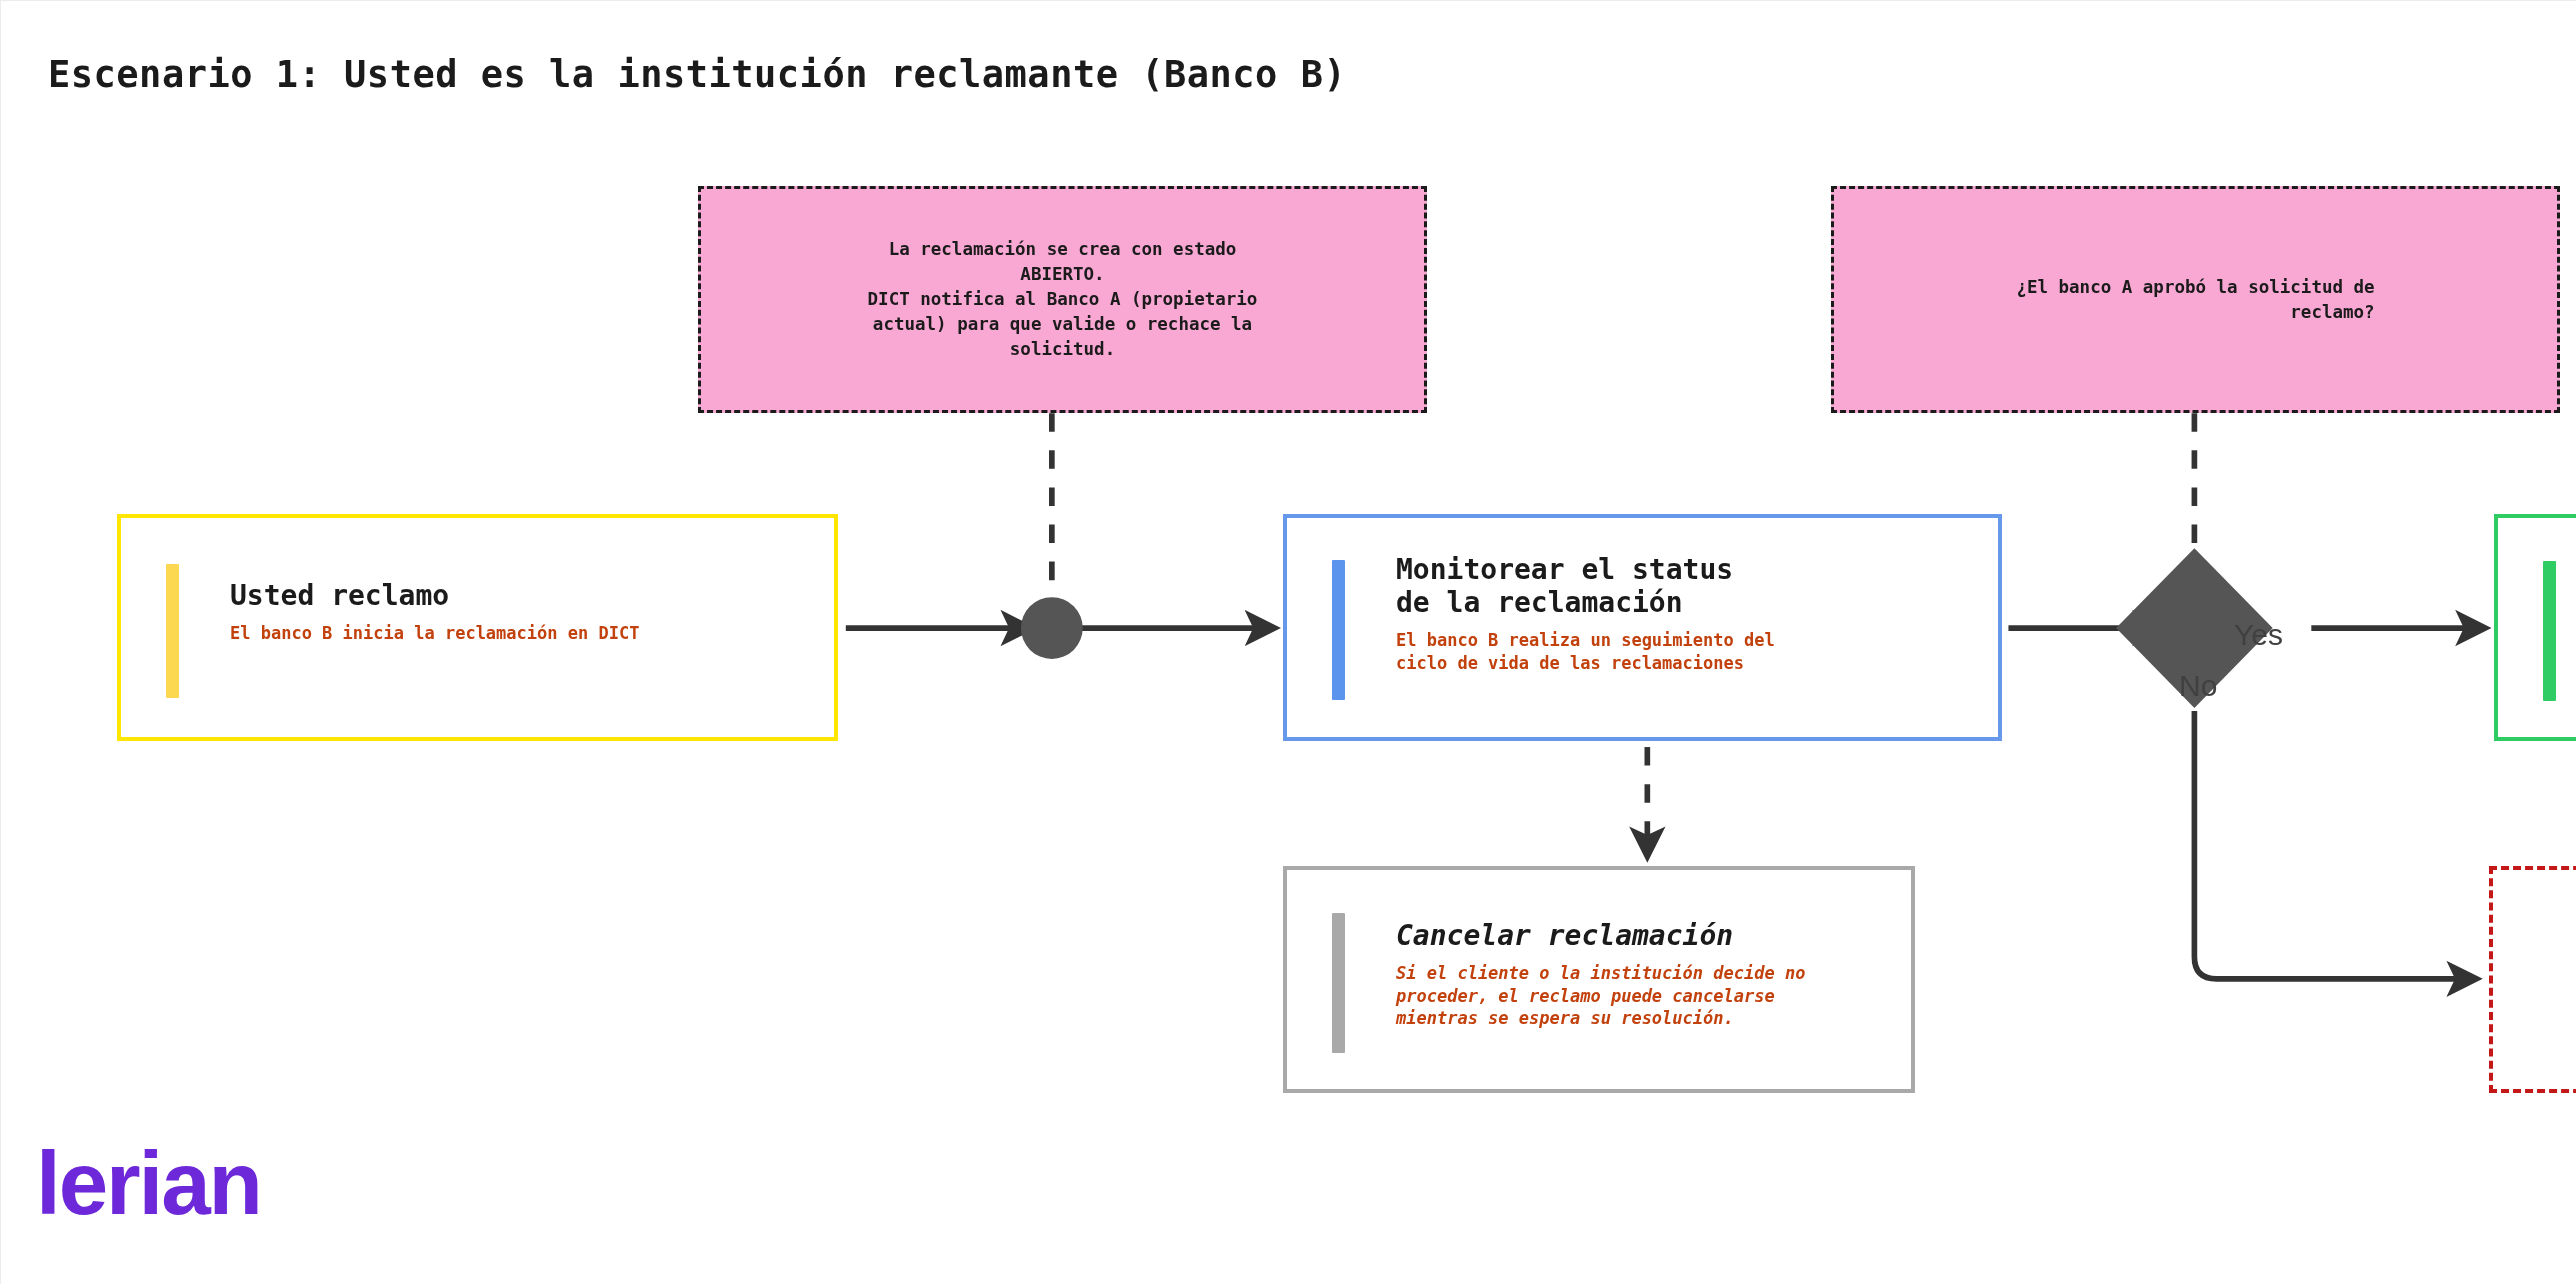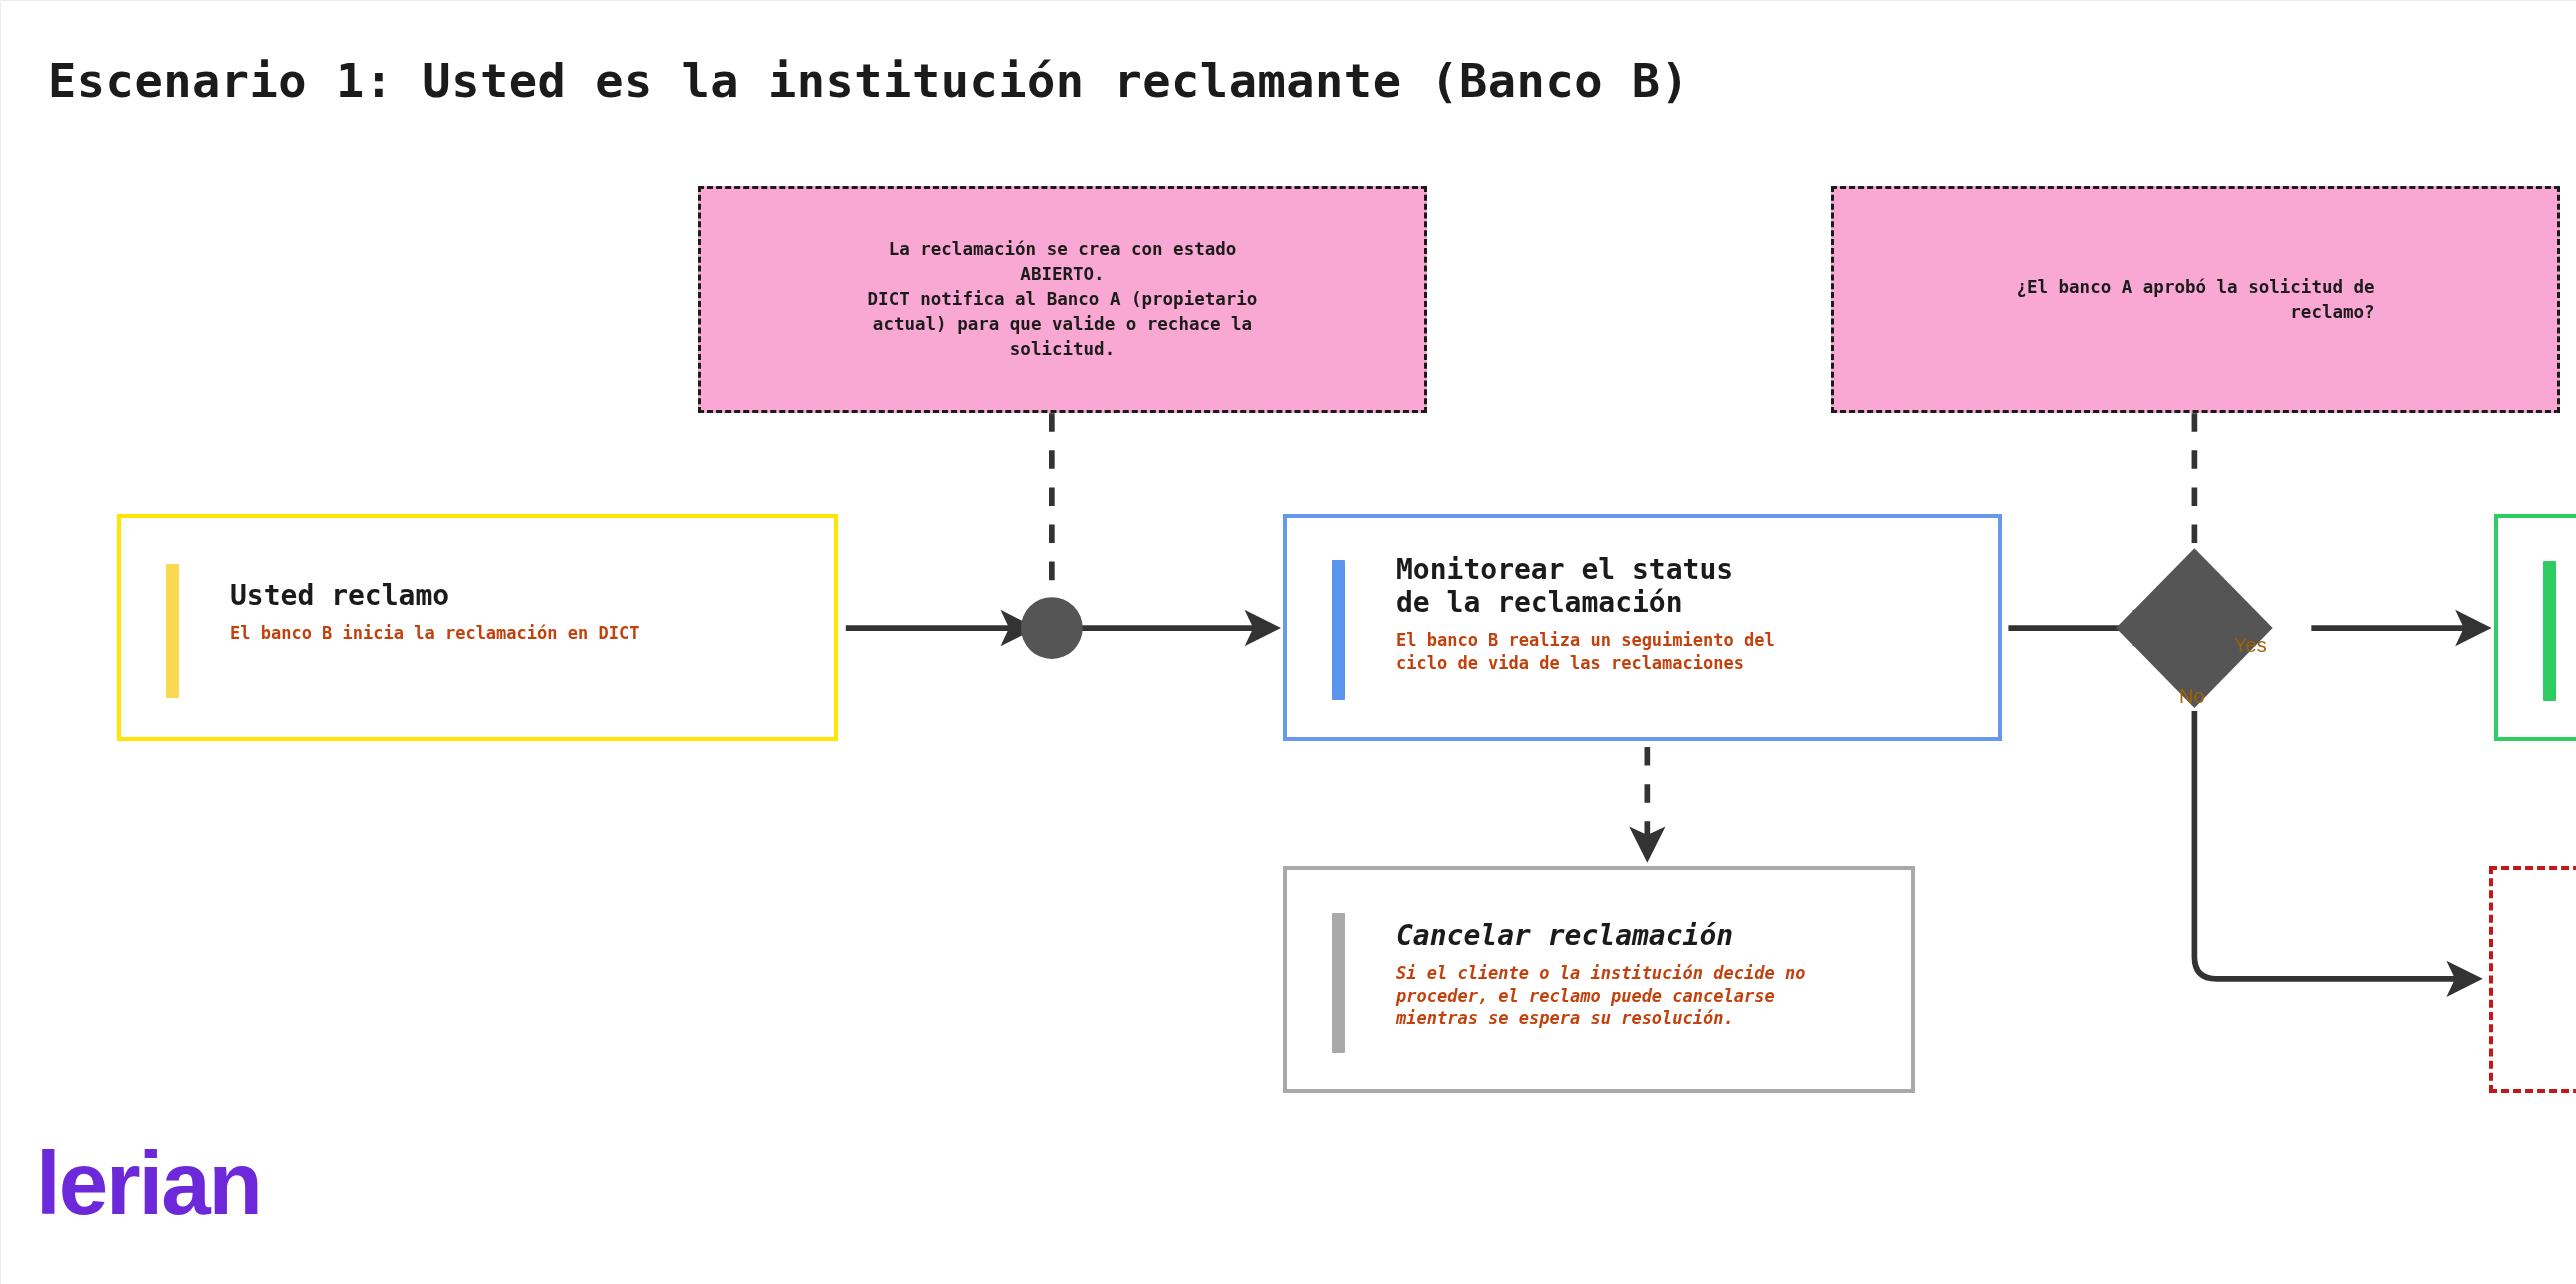--- a/index.html
+++ b/index.html
@@ -22,21 +22,21 @@
     box-sizing: border-box;
   }
 
   
   #page-title {
     position: absolute;
     left: 47px;
     top: 52px;
     font-family: "DejaVu Sans Mono", monospace;
     font-weight: bold;
-    font-size: 47px;
+    font-size: 37px;
     letter-spacing: 0.5px;
     color: #1b1b1b;
     white-space: nowrap;
   }
 
   
   #logo {
     position: absolute;
     left: 35px;
     top: 1138px;
@@ -166,24 +166,23 @@
     color: #1b1b1b;
     white-space: pre-line;
     padding: 0 20.6px;
   }
 
   
   .edge-label {
     position: absolute;
     font-family: "Liberation Sans", sans-serif;
     font-weight: normal;
-    font-size: 20px;
-    color: #a16207;
+    font-size: 30px;
+    color: #404040;
     white-space: nowrap;
-    margin-top: 16px;
   }
   #label-yes { left: 2233px; top: 617px; }
   #label-no  { left: 2178px; top: 668px; }
 </style>
 </head>
 <body>
 
 <div id="canvas">
 
   <div id="page-title">Escenario 1: Usted es la institución reclamante (Banco B)</div>

